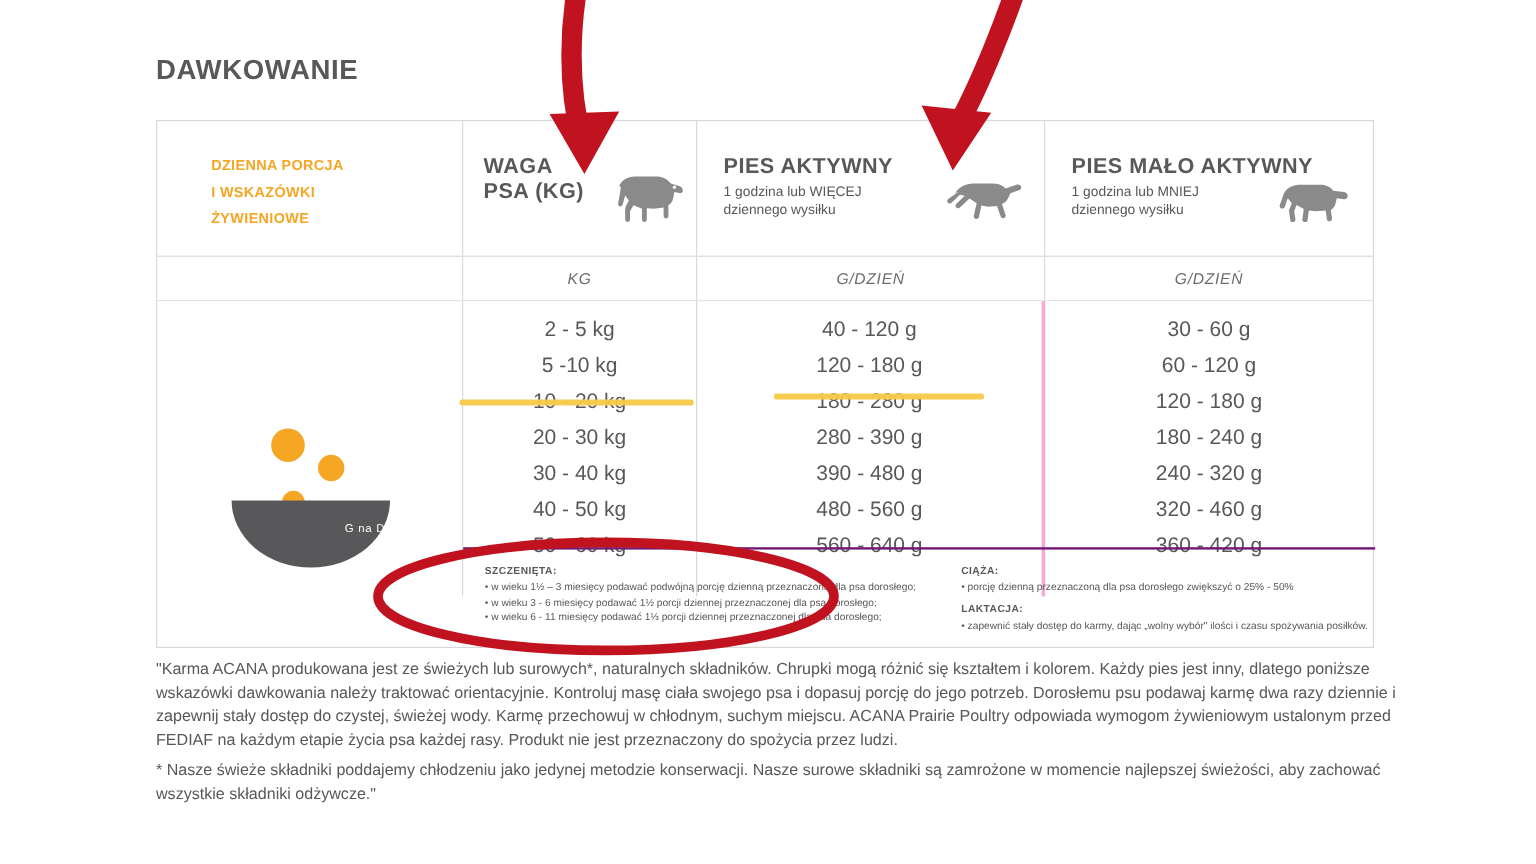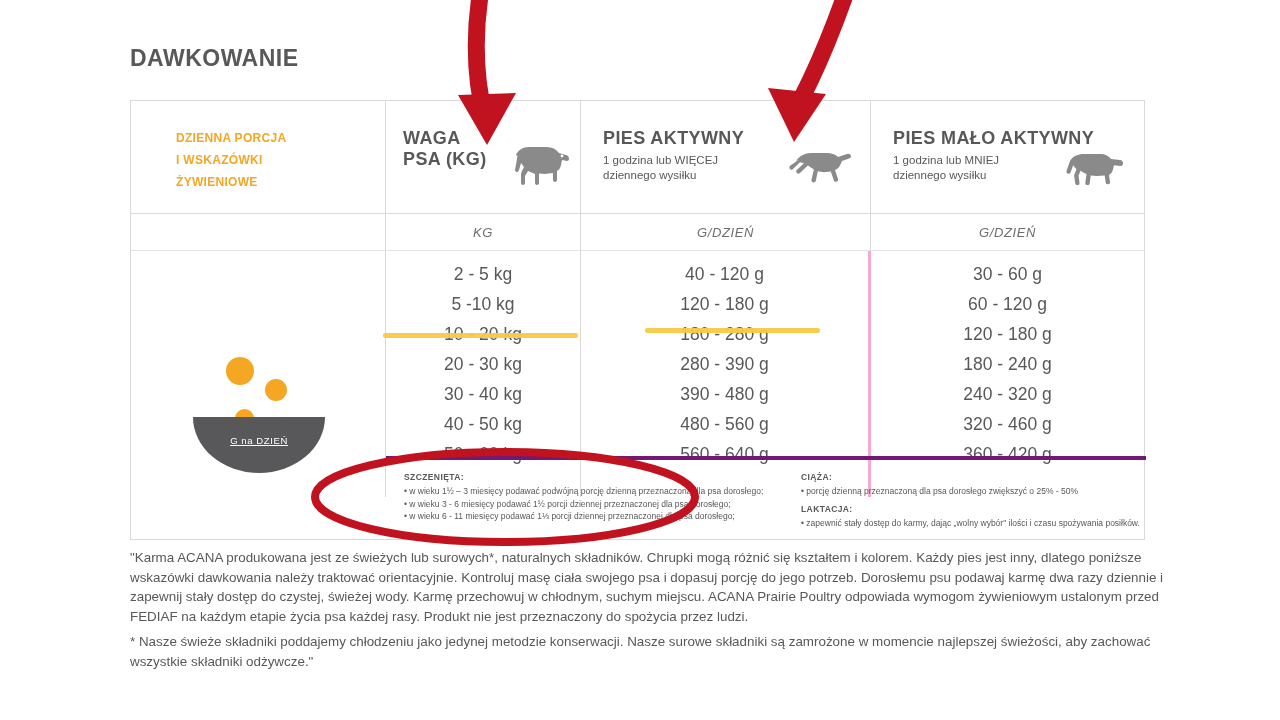--- a/index.html
+++ b/index.html
@@ -84,28 +84,28 @@
   .kibble{position:absolute;background:#f5a623;border-radius:50%;}
   .k1{width:28px;height:28px;left:53px;top:8px;}
   .k2{width:22px;height:22px;left:92px;top:30px;}
   .k3{width:19px;height:19px;left:62px;top:60px;}
   .bowl{
     position:absolute;left:20px;top:68px;width:132px;height:56px;
     background:#58585a;
     border-radius:0 0 66px 66px / 0 0 56px 56px;
   }
   .bowl-text{
-    position:absolute;left:0;top:86px;width:172px;text-align:center;
-    color:#ffffff;font-size:9.5px;letter-spacing:0.6px;text-decoration:underline;
+    position:absolute;left:0;top:86px;width:172px;text-align:right;
+    color:#ffffff;font-size:9.5px;letter-spacing:0.6px;
   }
 
   
   .notes{
     position:absolute;left:255px;top:355px;width:760px;height:84px;
-    border-top:4px solid #701a75;
+    border-top:2px solid #701a75;
     display:flex;padding:12px 0 0 0;box-sizing:border-box;
   }
   .note-col-a{width:405px;padding-left:18px;box-sizing:border-box;}
   .note-col-b{width:355px;padding-left:10px;box-sizing:border-box;}
   .note-h{font-size:8.5px;font-weight:bold;color:#58585a;letter-spacing:0.4px;margin-bottom:3px;}
   .note-li{font-size:8.5px;color:#58585a;line-height:12.5px;}
 
   
   .hl{position:absolute;height:5px;background:#f7c948;opacity:.95;border-radius:2px;}
   .hl1{left:383px;top:333px;width:195px;}

